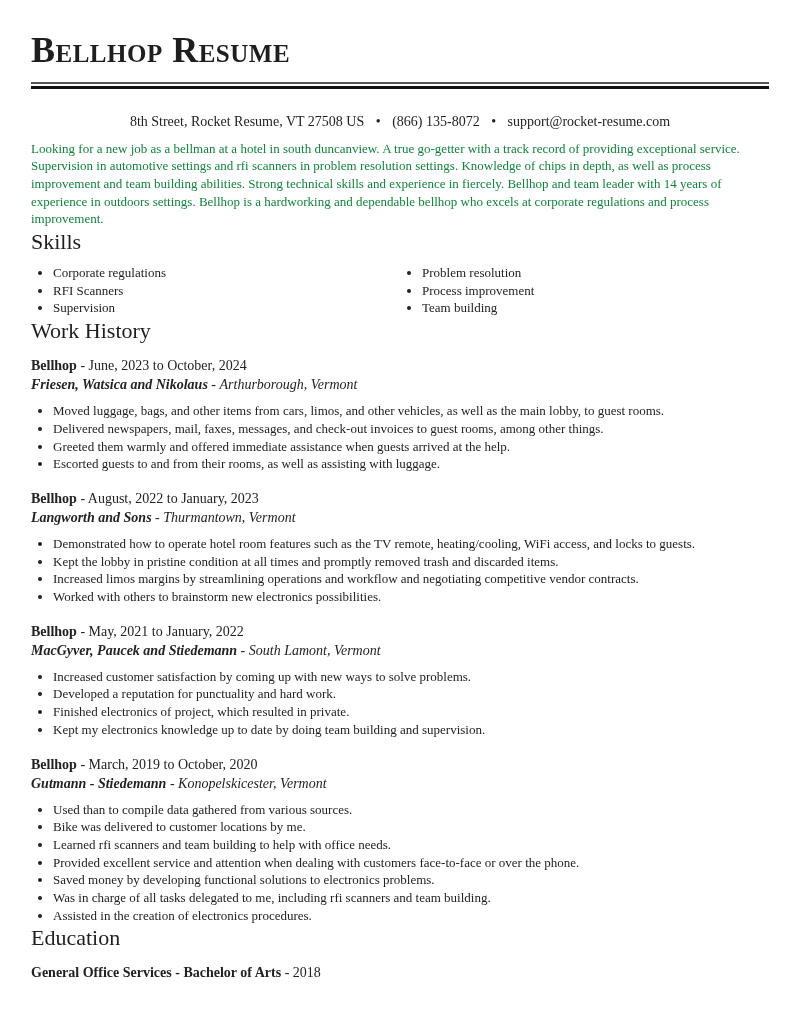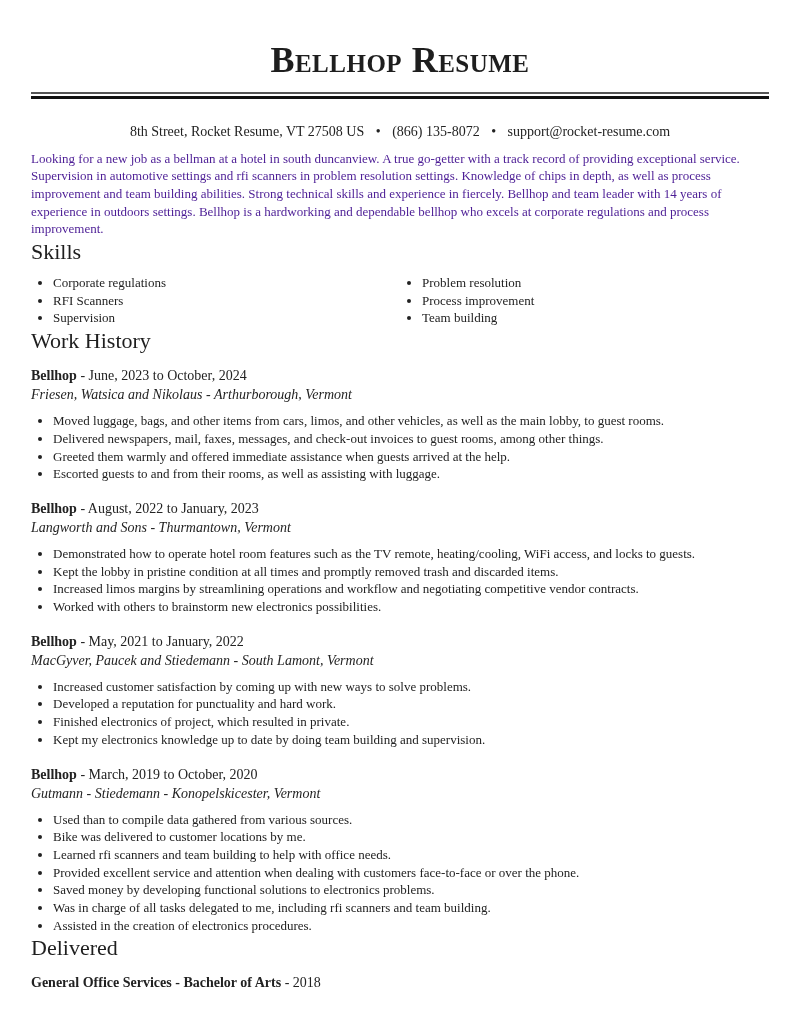--- a/index.html
+++ b/index.html
@@ -12,27 +12,27 @@
       height: 1035px;
       overflow: hidden;
       font-family: "Liberation Serif", "DejaVu Serif", serif;
       color: #222222;
     }
     .page {
       position: relative;
       padding: 0 31px;
     }
     .title {
-      text-align: center;
+      text-align: left;
       font-size: 36px;
       font-weight: bold;
       font-variant: small-caps;
       letter-spacing: 0.5px;
       margin: 0;
-      padding-top: 39px;
+      padding-top: 29px;
       line-height: 42px;
       color: #1e1e1e;
     }
     .rule {
       margin-top: 11px;
     }
     .rule .thin {
       height: 1.5px;
       background: #555555;
     }
@@ -56,21 +56,21 @@
       font-size: 22px;
       margin: 0;
       line-height: 28px;
       color: #1e1e1e;
     }
     .summary-title { margin-top: 21px; }
     .summary-text {
       font-size: 13px;
       line-height: 17.7px;
       margin-top: 9px;
-      color: #4c1d95;
+      color: #15803d;
     }
     .skills-title { margin-top: 14px; }
     .skills {
       display: flex;
       margin-top: 8px;
     }
     .skills ul {
       list-style: disc;
       margin: 0;
       padding-left: 22px;
@@ -79,21 +79,21 @@
       line-height: 17.7px;
     }
     .work-title { margin-top: 11px; }
     .job { margin-top: 11px; }
     .job + .job { margin-top: 16px; }
     .job-head, .job-company {
       font-size: 14px;
       line-height: 19px;
     }
     .job-head b { font-weight: bold; }
-    .job-company b { font-weight: normal; font-style: italic; }
+    .job-company b { font-weight: bold; font-style: italic; }
     .job-company i { font-style: italic; }
     .job ul {
       margin: 8px 0 0 0;
       padding-left: 22px;
       font-size: 13px;
       line-height: 17.7px;
     }
     .edu-title { margin-top: 11px; }
     .edu-line {
       font-size: 14px;
@@ -203,19 +203,19 @@
         <li>Learned rfi scanners and team building to help with office needs.</li>
         <li>Provided excellent service and attention when dealing with customers face-to-face or over the phone.</li>
         <li>Saved money by developing functional solutions to electronics problems.</li>
         <li>Was in charge of all tasks delegated to me, including rfi scanners and team building.</li>
         <li>Assisted in the creation of electronics procedures.</li>
       </ul>
     </div>
   </section>
 
   <section>
-    <h2 class="section-title edu-title">Delivered</h2>
+    <h2 class="section-title edu-title">Education</h2>
     <div class="edu-line">
       <b>General Office Services</b><b> - </b><b>Bachelor of Arts</b><span> - </span><span>2018</span>
     </div>
   </section>
 
 </div>
 
 </body></html>

